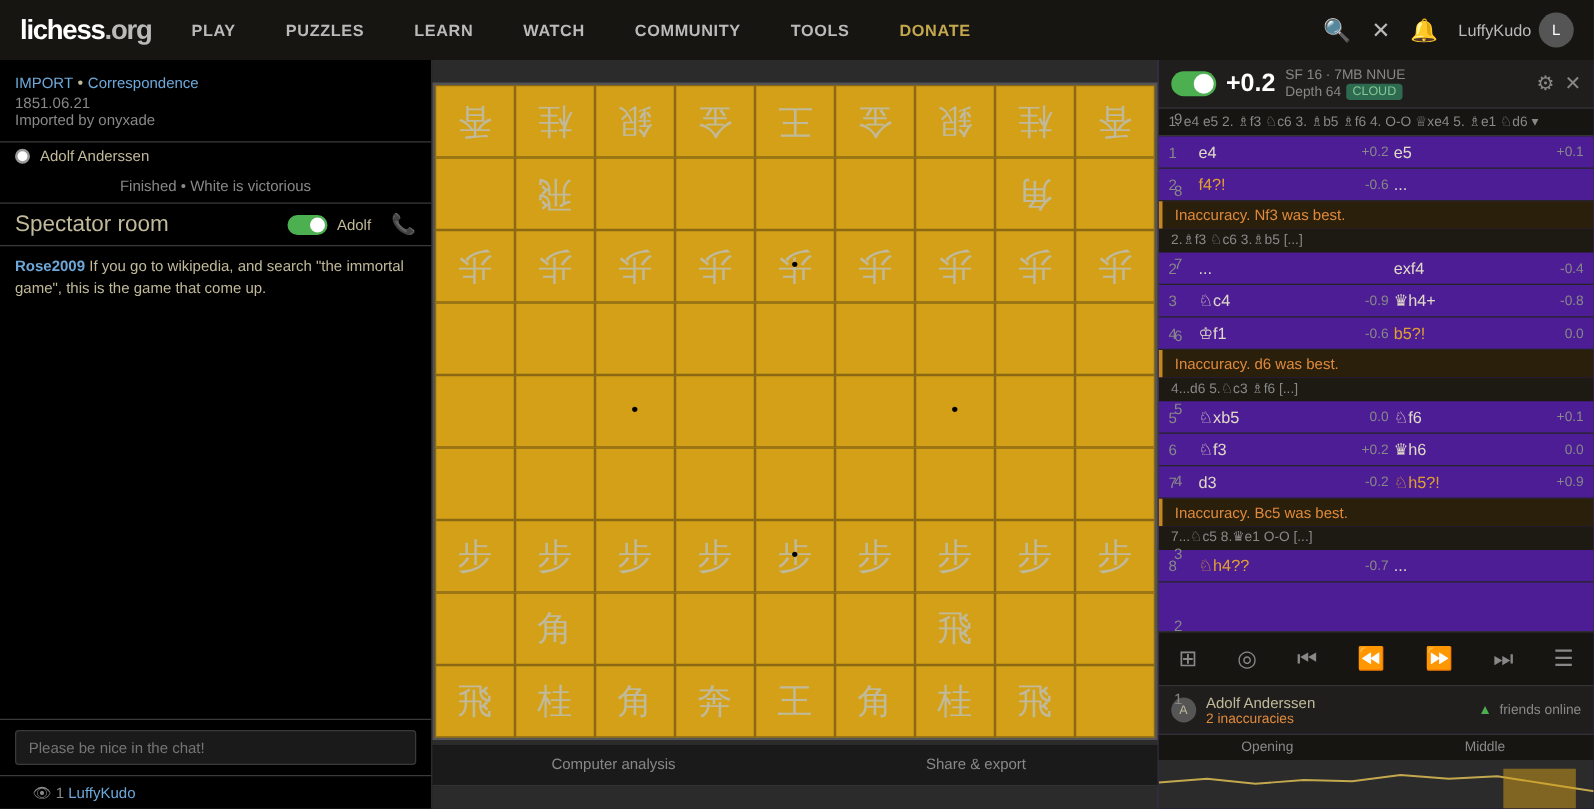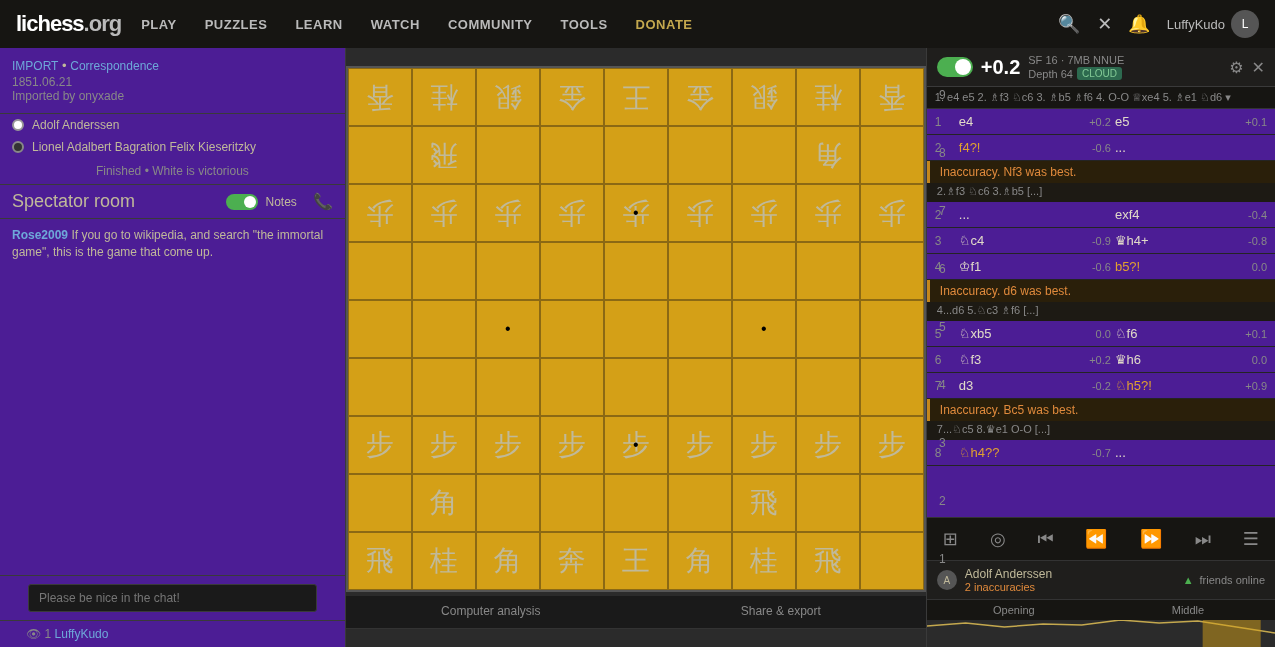--- a/index.html
+++ b/index.html
@@ -1,53 +1,53 @@
 <!DOCTYPE html>
 <html><head>
   <meta charset="utf-8">
   <style>
     * { margin: 0; padding: 0; box-sizing: border-box; }
     body { background: #2b2b2b; color: #c0b99a; font-family: 'Segoe UI', Arial, sans-serif; font-size: 13px; width: 1275px; height: 647px; overflow: hidden; }
 
     
-    #header { background: #161512; height: 48px; display: flex; align-items: center; padding: 0 16px; gap: 12px; }
+    #header { background: #161512; height: 48px; display: flex; align-items: center; padding: 0 16px; gap: 24px; }
     #logo { color: #fff; font-size: 22px; font-weight: bold; letter-spacing: -1px; white-space: nowrap; }
     #logo span { color: #bababa; }
     .nav-item { color: #bababa; font-size: 13px; font-weight: 600; letter-spacing: 0.5px; cursor: pointer; text-transform: uppercase; padding: 4px 8px; }
     .nav-item.donate { color: #c4a84e; }
     .header-right { margin-left: auto; display: flex; align-items: center; gap: 16px; }
     .header-icon { color: #bababa; font-size: 18px; cursor: pointer; }
     .username { color: #bababa; font-size: 13px; cursor: pointer; display: flex; align-items: center; gap: 6px; }
     .avatar { width: 28px; height: 28px; background: #555; border-radius: 50%; display: flex; align-items: center; justify-content: center; font-size: 12px; color: #fff; }
 
     
     #main { display: flex; height: calc(647px - 48px); }
 
     
-    #left-panel { width: 383px; background: #4c1d95; display: flex; flex-direction: column; border-right: 1px solid #3a3a3a; }
+    #left-panel { width: 383px; background: #000000; display: flex; flex-direction: column; border-right: 1px solid #3a3a3a; }
     .game-info { padding: 10px 12px; border-bottom: 1px solid #3a3a3a; }
     .game-info a { color: #6ea8d9; font-size: 12px; }
     .game-date { color: #888; font-size: 12px; margin-top: 2px; }
     .game-importer { color: #888; font-size: 12px; }
     .player-row { display: flex; align-items: center; gap: 8px; padding: 4px 12px; }
     .player-dot { width: 12px; height: 12px; border-radius: 50%; border: 2px solid #888; }
     .player-dot.white { background: #fff; border-color: #999; }
     .player-dot.black { background: #333; border-color: #888; }
     .player-name { color: #c0b99a; font-size: 12px; }
     .game-result { text-align: center; color: #888; font-size: 12px; padding: 6px; border-bottom: 1px solid #3a3a3a; }
     .spectator-bar { display: flex; align-items: center; padding: 6px 12px; border-bottom: 1px solid #3a3a3a; gap: 8px; }
     .spectator-label { color: #c0b99a; font-size: 18px; }
     .toggle { width: 32px; height: 16px; background: #4caf50; border-radius: 8px; position: relative; margin-left: auto; }
     .toggle::after { content: ''; position: absolute; right: 2px; top: 2px; width: 12px; height: 12px; background: #fff; border-radius: 50%; }
     .notes-btn { color: #c0b99a; font-size: 12px; cursor: pointer; }
     .phone-icon { color: #888; font-size: 16px; margin-left: 8px; }
     .chat-area { flex: 1; padding: 8px 12px; overflow-y: auto; }
     .chat-msg { font-size: 12px; line-height: 1.4; color: #c0b99a; }
     .chat-user { color: #6ea8d9; font-weight: bold; }
-    .chat-input-area { padding: 8px 28px; border-top: 1px solid #3a3a3a; }
+    .chat-input-area { padding: 8px 12px; border-top: 1px solid #3a3a3a; }
     .chat-input { width: 100%; background: #1a1a1a; border: 1px solid #3a3a3a; color: #c0b99a; padding: 6px 10px; font-size: 12px; border-radius: 3px; }
     .watchers { padding: 6px 26px; border-top: 1px solid #3a3a3a; font-size: 12px; color: #888; }
     .watcher-name { color: #6ea8d9; }
 
     
     #board-area { flex: 1; display: flex; flex-direction: column; align-items: center; justify-content: center; background: #2b2b2b; position: relative; }
     .board-wrapper { position: relative; }
     .board { display: grid; grid-template-columns: repeat(9, 64px); grid-template-rows: repeat(9, 58px); border: 2px solid #555; }
     .cell { width: 64px; height: 58px; background: #d4a017; border: 1px solid #8b6914; display: flex; align-items: center; justify-content: center; position: relative; }
     .cell.dot::after { content: '•'; position: absolute; color: #000; font-size: 16px; }
@@ -83,21 +83,21 @@
     .inaccuracy-continuation { color: #888; font-size: 11px; padding: 2px 10px 4px; background: #1d1a14; }
 
     
     .bottom-controls { padding: 6px 8px; display: flex; align-items: center; justify-content: center; gap: 16px; border-top: 1px solid #333; background: #161512; }
     .ctrl-btn { color: #888; font-size: 18px; cursor: pointer; background: none; border: none; padding: 4px 8px; }
 
     .analysis-bottom-tabs { display: flex; border-bottom: 1px solid #333; background: #1a1a1a; }
     .analysis-tab { flex: 1; text-align: center; padding: 8px; color: #888; font-size: 12px; cursor: pointer; border-bottom: 2px solid transparent; }
     .player-avatar-sm { width: 20px; height: 20px; background: #555; border-radius: 50%; display: flex; align-items: center; justify-content: center; font-size: 10px; }
 
-    .chart-area { height: 48px; background: #1a1a1a; border-top: 1px solid #333; display: flex; flex-direction: column; }
+    .chart-area { height: 60px; background: #1a1a1a; border-top: 1px solid #333; display: flex; flex-direction: column; }
     .chart-tabs { display: flex; background: #161512; }
     .chart-tab { flex: 1; text-align: center; padding: 4px; color: #888; font-size: 11px; cursor: pointer; }
     .chart-canvas { flex: 1; position: relative; overflow: hidden; display: flex; align-items: flex-end; }
     .move-white.inaccuracy { color: #e0a030; }
     .move-black.inaccuracy { color: #e0a030; }
   </style>
 </head>
 <body>
 
 <div id="header">
@@ -129,29 +129,25 @@
         <span> • </span>
         <a>Correspondence</a>
       </div>
       <div class="game-date">1851.06.21</div>
       <div class="game-importer">Imported by onyxade</div>
     </div>
     <div class="player-row">
       <div class="player-dot white"></div>
       <span class="player-name">Adolf Anderssen</span>
     </div>
-    <div class="player-row">
-      <div class="player-dot black"></div>
-      <span class="player-name">Lionel Adalbert Bagration Felix Kieseritzky</span>
-    </div>
     <div class="game-result">Finished • White is victorious</div>
     <div class="spectator-bar">
       <span class="spectator-label">Spectator room</span>
       <div class="toggle"></div>
-      <span class="notes-btn">Notes</span>
+      <span class="notes-btn">Adolf</span>
       <span class="phone-icon">📞</span>
     </div>
     <div class="chat-area">
       <div class="chat-msg">
         <span class="chat-user">Rose2009</span>
         <span> </span><span>If you go to wikipedia, and search "the immortal game", this is the game that come up.</span>
       </div>
     </div>
     <div class="chat-input-area">
       <input class="chat-input" type="text" placeholder="Please be nice in the chat!" style="">

